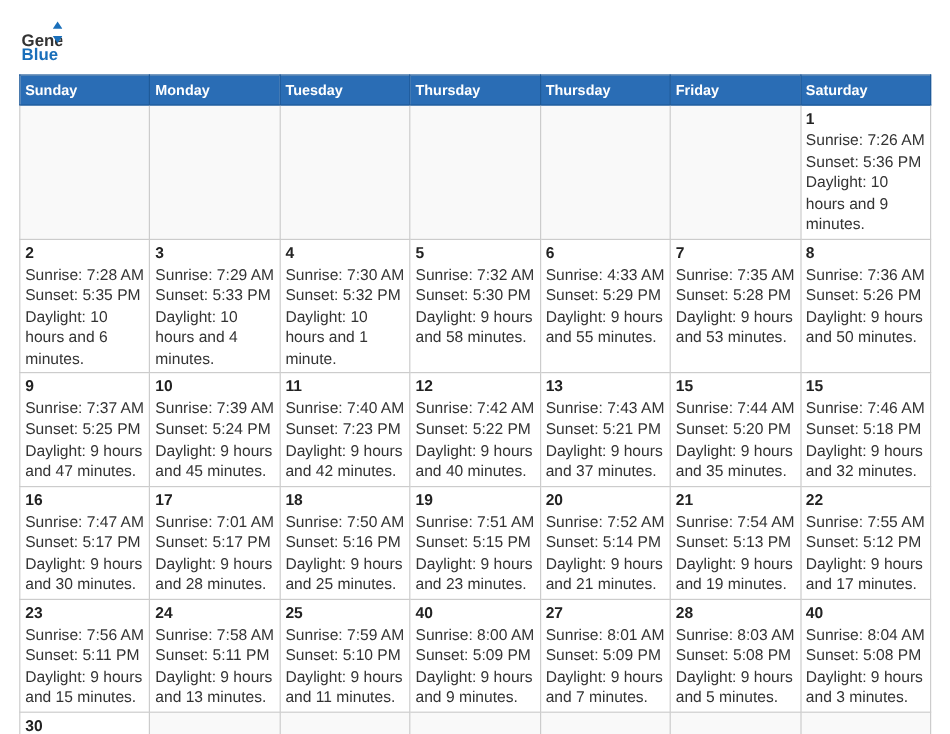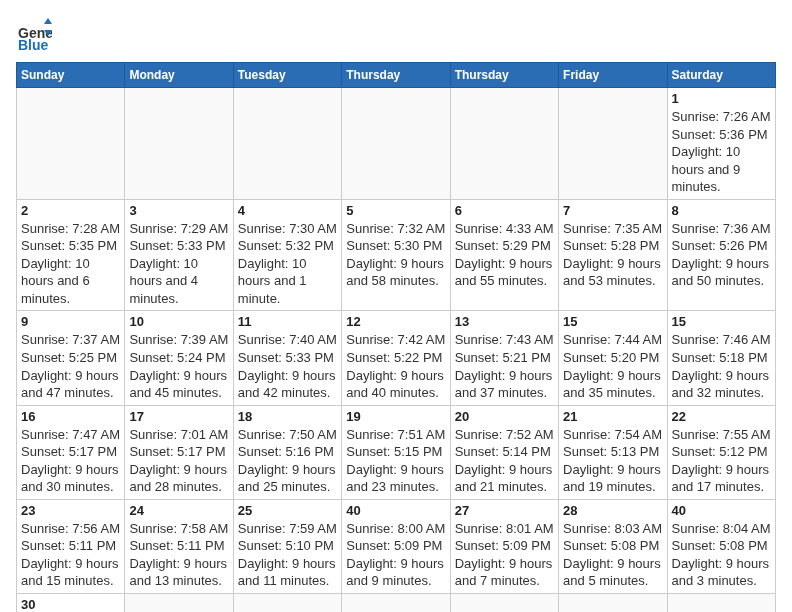--- a/index.html
+++ b/index.html
@@ -190,21 +190,21 @@
         <td>
           <span class="day-number">10</span>
           <div class="day-info">Sunrise: 7:39 AM
 Sunset: 5:24 PM
 Daylight: 9 hours
 and 45 minutes.</div>
         </td>
         <td>
           <span class="day-number">11</span>
           <div class="day-info">Sunrise: 7:40 AM
-Sunset: 5:33 PM
+Sunset: 7:23 PM
 Daylight: 9 hours
 and 42 minutes.</div>
         </td>
         <td>
           <span class="day-number">12</span>
           <div class="day-info">Sunrise: 7:42 AM
 Sunset: 5:22 PM
 Daylight: 9 hours
 and 40 minutes.</div>
         </td>

